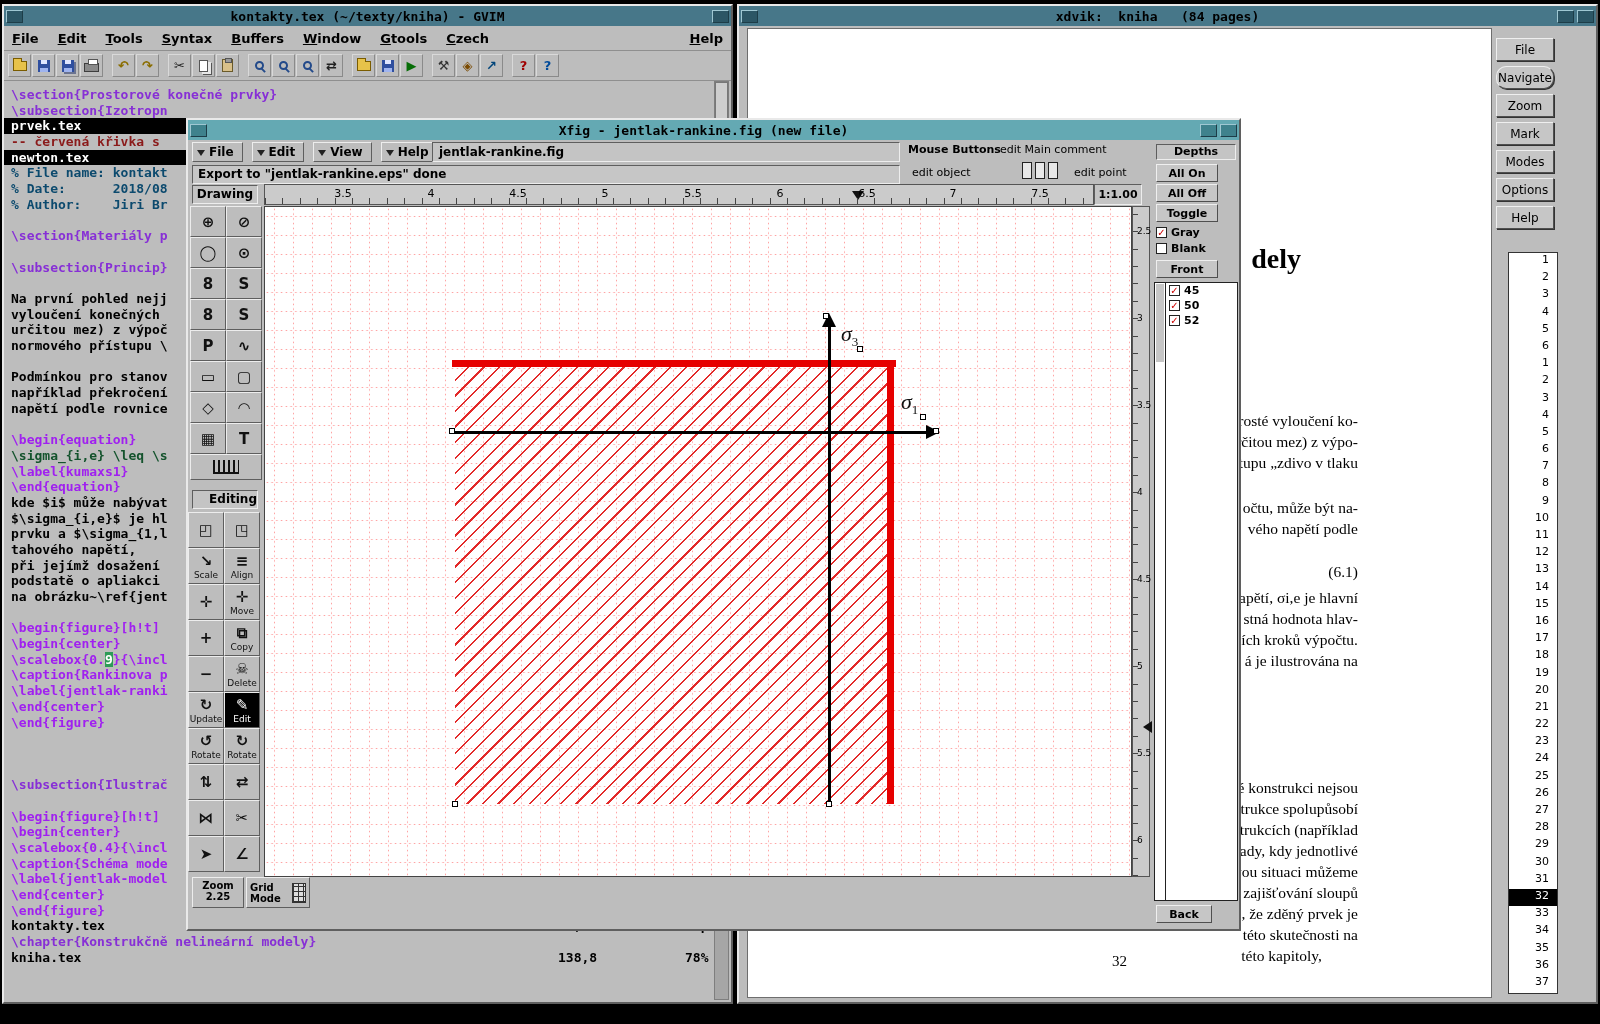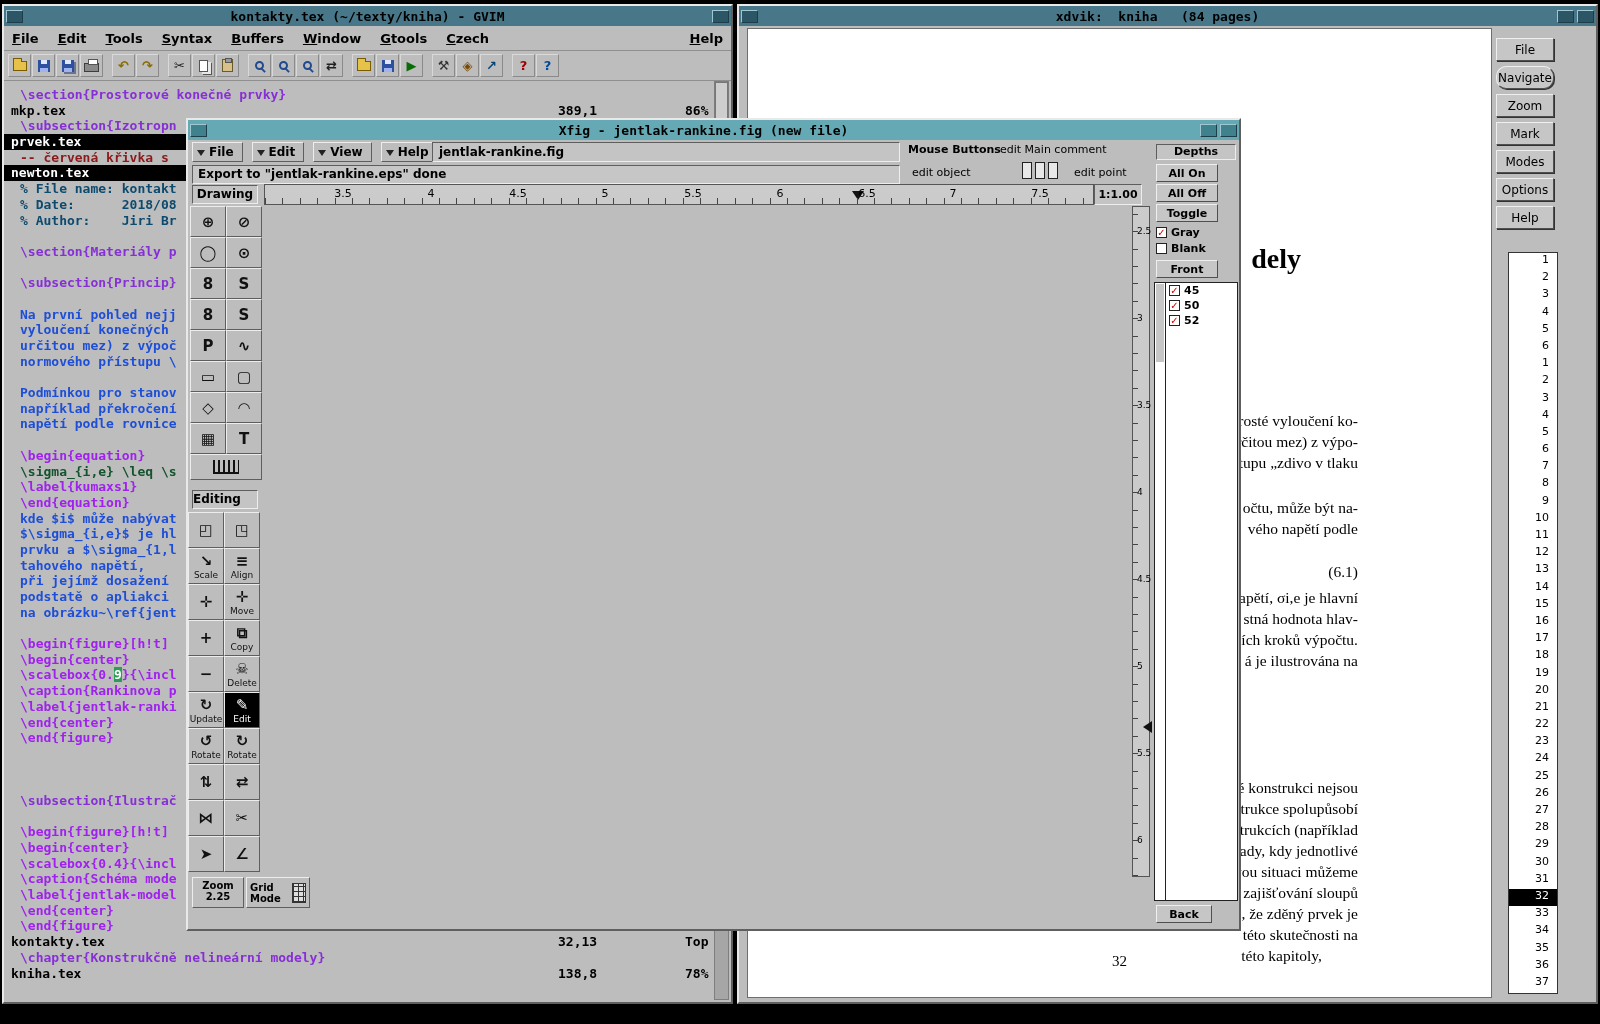--- a/index.html
+++ b/index.html
@@ -31,27 +31,27 @@
 .mi-floppy::before,.mi-floppy2::before{content:"";position:absolute;left:3px;top:0;width:6px;height:4px;background:#dfe6ff}
 .mi-floppy::after,.mi-floppy2::after{content:"";position:absolute;left:2px;bottom:0;width:8px;height:4px;background:#9fb4ef}
 .mi-printer{width:15px;height:9px;background:#8a8a8a;border:1px solid #3d3d3d;position:relative;margin-top:4px}
 .mi-printer::before{content:"";position:absolute;left:3px;top:-5px;width:8px;height:4px;background:#fff;border:1px solid #555}
 .mi-doc2{width:9px;height:12px;background:#fff;border:1px solid #555;box-shadow:3px 2px 0 #e8e8e8,4px 3px 0 #555}
 .mi-clip{width:11px;height:13px;background:#d8c08a;border:1px solid #6a5a2a;position:relative}
 .mi-clip::before{content:"";position:absolute;left:2px;top:-2px;width:5px;height:3px;background:#999;border:1px solid #555}
 .mi-mag{width:9px;height:9px;border:2px solid #234a8a;border-radius:50%;position:relative}
 .mi-mag::after{content:"";position:absolute;right:-4px;bottom:-3px;width:6px;height:2px;background:#234a8a;transform:rotate(45deg)}
 #gvim-text{position:absolute;left:0;top:75px;right:17px;bottom:2px;padding-top:6px;background:#bdbdbd;font:bold 13px "DejaVu Sans Mono",monospace;overflow:hidden}
-.gl{position:relative;height:15.7px;line-height:15.7px;white-space:pre;padding-left:16px;color:#000;overflow:hidden}
+.gl{position:relative;height:15.7px;line-height:15.7px;white-space:pre;padding-left:7px;color:#000;overflow:hidden}
 .gl.status{padding:0}
 .gl.status .st-name{position:absolute;left:7px}
 .gl.status .st-pos{position:absolute;left:554px}
 .gl.status .st-pct{position:absolute;left:681px}
 .gl.inv{background:#000;color:#fff}
-.sect{color:#872fd6}.cmd{color:#a020f0}.math{color:#14532d}.cmt{color:#0c4a6e}.txt{color:#1d4ed8}.red2{color:#8b1a1a}
+.sect{color:#872fd6}.cmd{color:#a020f0}.math{color:#14532d}.cmt{color:#0c4a6e}.txt{color:#000000}.red2{color:#8b1a1a}
 .cursorb{background:#2e9b57;color:#fff}
 #gvim-sb{position:absolute;top:75px;right:2px;width:15px;bottom:2px;background:#a6a6a6;border:1px solid #7e7e7e}
 #gvim-sb .thumb{position:absolute;left:0;right:0;top:0;height:330px;background:#cecece;border:1px solid #777}
 
 #xdvi-win{left:737px;top:4px;width:861px;height:1000px;z-index:1}
 #dvipage{position:absolute;left:8px;top:22px;width:745px;bottom:4px;background:#fff;border:1px solid #6e6e6e}
 .frag{position:absolute;right:133px;width:300px;text-align:right;font-family:"Liberation Serif","DejaVu Serif",serif;color:#000;font-size:15.5px;line-height:21px}
 #chapfrag{top:214px;right:190px;font-size:28px;font-weight:bold;line-height:32px}
 #para1{top:381px}#para2{top:468px}#eqnum{top:532px;line-height:21px}#para3{top:558px}#para4{top:748px}
 #para4 .short{padding-right:36px}
@@ -81,21 +81,21 @@
 #rt-marker{position:absolute;top:6px;left:593px;width:0;height:0;border:6px solid transparent;border-top:9px solid #111;transform:translateX(-50%)}
 #zoomind{position:absolute;left:906px;top:64px;width:48px;height:21px;border:1px solid;border-color:#5e5e5e #ededed #ededed #5e5e5e;background:#c4c4c4;font:bold 11px "DejaVu Sans",sans-serif;text-align:center;line-height:19px}
 #toolcol{position:absolute;left:2px;top:86px;width:74px}
 .tgrid{display:flex;flex-wrap:wrap;width:74px}
 .tool{width:36px;height:31px;display:flex;flex-direction:column;align-items:center;justify-content:center;background:#bdbdbd;border:1px solid;border-color:#ededed #5e5e5e #5e5e5e #ededed;font:bold 15px "DejaVu Sans",sans-serif;color:#111}
 .tool.wide{width:72px;height:26px}
 .tool .tlab{font:9px "DejaVu Sans",sans-serif;line-height:9px;margin-top:1px}
 .tool.etool{height:36px}
 .tool.sel{background:#000;color:#fff}
 .comb{width:26px;height:14px;background:repeating-linear-gradient(90deg,#111 0 2px,transparent 2px 5px);border-bottom:2px solid #111}
-#edithdr{position:absolute;left:4px;top:370px;width:66px;height:19px;text-align:left;font:bold 12px "DejaVu Sans",sans-serif;line-height:17px;border:1px solid;border-color:#5e5e5e #ededed #ededed #5e5e5e;background:#c4c4c4}
+#edithdr{position:absolute;left:4px;top:370px;width:66px;height:19px;text-align:right;font:bold 12px "DejaVu Sans",sans-serif;line-height:17px;border:1px solid;border-color:#5e5e5e #ededed #ededed #5e5e5e;background:#c4c4c4}
 #editgrid{position:absolute;left:0;top:392px}
 #zoombox{position:absolute;left:4px;top:757px;width:52px;height:31px;border:1px solid;border-color:#ededed #5e5e5e #5e5e5e #ededed;background:#bdbdbd;font:bold 10px "DejaVu Sans",sans-serif;text-align:center;padding-top:2px}
 #gridbox{position:absolute;left:58px;top:757px;width:64px;height:31px;border:1px solid;border-color:#ededed #5e5e5e #5e5e5e #ededed;background:#bdbdbd;font:bold 10px "DejaVu Sans",sans-serif;display:flex;align-items:center;gap:3px;padding:0 3px}
 .gridico{width:20px;height:20px;background:repeating-linear-gradient(0deg,#333 0 1px,transparent 1px 5px),repeating-linear-gradient(90deg,#333 0 1px,transparent 1px 5px);border:1px solid #333;background-color:#ddd}
 #canvas{position:absolute;left:76px;top:86px;width:868px;height:671px;background:#fff;border:1px solid #444;overflow:hidden;
  background-image:radial-gradient(circle,rgba(255,70,70,.55) .8px,transparent 1px),radial-gradient(circle,rgba(255,70,70,.55) .8px,transparent 1px);
  background-size:19px 4.75px,4.75px 19px}
 #canvas>div{position:absolute}
 #sq-hatch{left:190px;top:159px;width:438px;height:438px;background:repeating-linear-gradient(135deg,transparent 0 9.4px,rgba(225,30,30,.95) 9.4px 11px)}
 #sq-top{left:187px;top:153px;width:444px;height:7px;background:#e60000}
@@ -214,21 +214,20 @@
         <span class="gsp"></span>
         <div class="tbicon">
           <span class="tglyph" style="color: rgb(160, 0, 0);">?</span>
         </div>
         <div class="tbicon">
           <span class="tglyph" style="color: rgb(0, 74, 154);">?</span>
         </div>
       </div>
     <div id="gvim-text">
         <div class="gl"><span class="sect">\section{Prostorové konečné prvky}</span></div>
-        <div class="gl status"><span class="st-name">mkp.tex</span><span class="st-pos">389,1</span><span class="st-pct">86%</span></div>
         <div class="gl"><span class="sect">\subsection{Izotropn</span></div>
         <div class="gl status inv"><span class="st-name">prvek.tex</span></div>
         <div class="gl"><span class="red2">-- červená křivka s</span></div>
         <div class="gl status inv"><span class="st-name">newton.tex</span></div>
         <div class="gl"><span class="cmt">% File name: kontakt</span></div>
         <div class="gl"><span class="cmt">% Date:      2018/08</span></div>
         <div class="gl"><span class="cmt">% Author:    Jiri Br</span></div>
         <div class="gl"><span class="txt"> </span></div>
         <div class="gl"><span class="sect">\section{Materiály p</span></div>
         <div class="gl"><span class="txt"> </span></div>
@@ -562,20 +561,38 @@
 
     <div id="zoombox">
       <div>Zoom</div>
       <div>2.25</div>
     </div>
     <div id="gridbox">
       <span>Grid Mode</span>
       <span class="gridico"></span>
     </div>
 
+    <div id="canvas">
+      <div id="sq-hatch"></div>
+      <div id="sq-top"></div>
+      <div id="sq-right"></div>
+      <div id="axis-v"></div>
+      <div id="arrow-up"></div>
+      <div id="axis-h"></div>
+      <div id="arrow-right"></div>
+      <div class="sigma" id="sigma-v"><span>σ</span><sub>3</sub></div>
+      <div class="sigma" id="sigma-h"><span>σ</span><sub>1</sub></div>
+    <div class="mk" style="left: 184px; top: 221px;"></div>
+        <div class="mk" style="left: 187px; top: 594px;"></div>
+        <div class="mk" style="left: 561px; top: 594px;"></div>
+        <div class="mk" style="left: 558px; top: 106px;"></div>
+        <div class="mk" style="left: 668px; top: 221px;"></div>
+        <div class="mk" style="left: 592px; top: 139px;"></div>
+        <div class="mk" style="left: 655px; top: 207px;"></div>
+      </div>
 
     <div id="ruler-right">
         <div id="rr-marker"></div>
         <span class="rrnum" style="top: 24px;">2.5</span>
         <span class="rrnum" style="top: 111px;">3</span>
         <span class="rrnum" style="top: 198px;">3.5</span>
         <span class="rrnum" style="top: 285px;">4</span>
         <span class="rrnum" style="top: 372px;">4.5</span>
         <span class="rrnum" style="top: 459px;">5</span>
         <span class="rrnum" style="top: 546px;">5.5</span>

